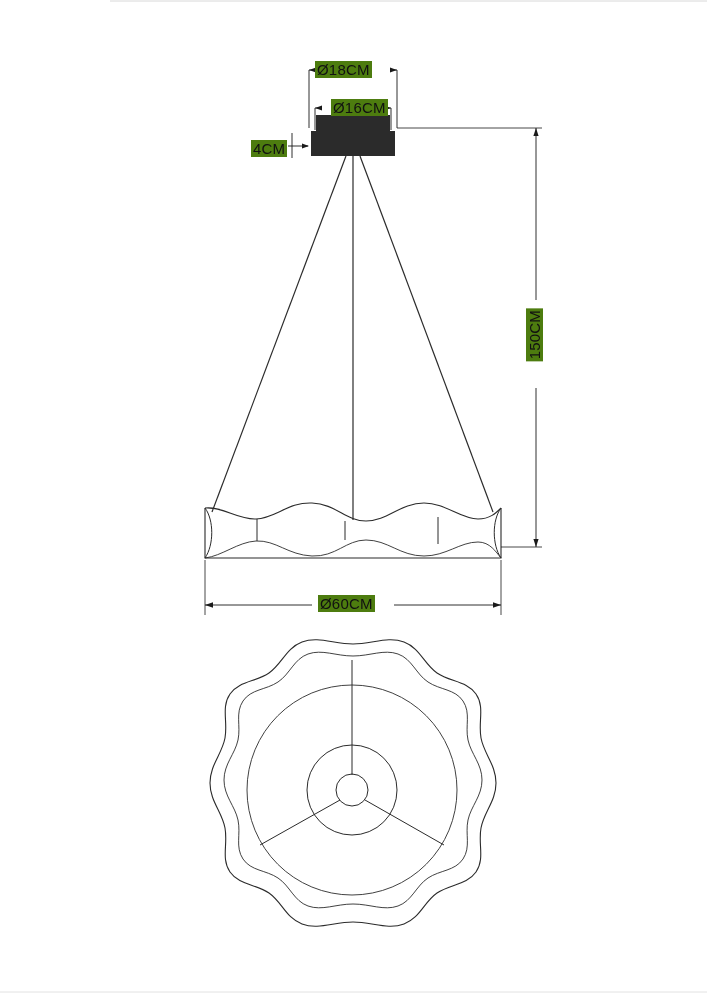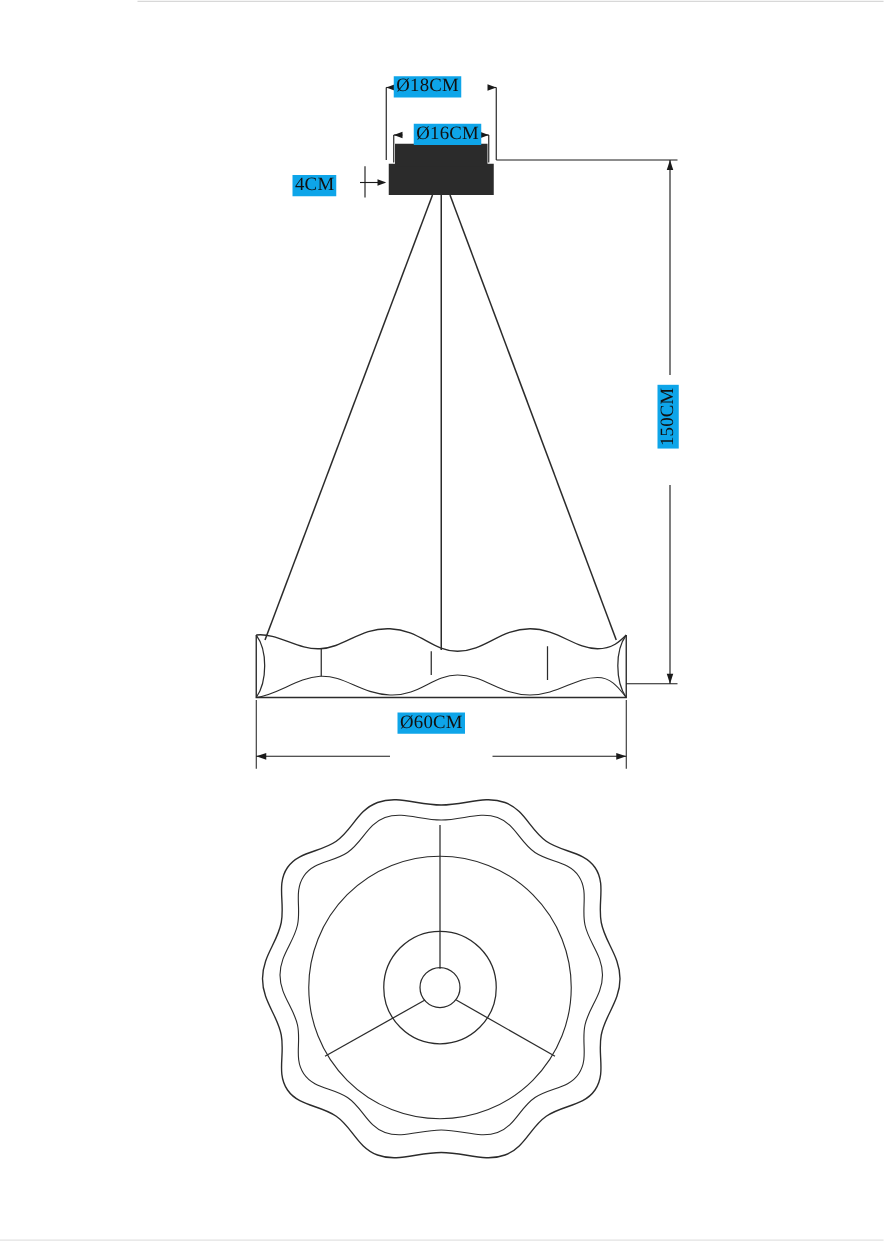--- a/index.html
+++ b/index.html
@@ -21,40 +21,40 @@
   svg.drawing {
     position: absolute;
     left: 0;
     top: 0;
     width: 707px;
     height: 1000px;
     display: block;
   }
   .dim-label {
     position: absolute;
-    font-family: Liberation Serif, serif;
+    font-family: Liberation Sans, sans-serif;
     font-size: 15px;
     color: #111111;
     letter-spacing: 0.2px;
     white-space: nowrap;
-    background: #0ea5e9;
+    background: #4d7c0f;
     padding: 0 2px;
     line-height: 17px;
   }
   .dim-label.vertical {
     writing-mode: vertical-rl;
     text-orientation: mixed;
     transform: rotate(180deg);
     padding: 2px 0;
   }
   .lbl-d18  { left: 315px; top: 61px; }
   .lbl-d16  { left: 331px; top: 99px; }
-  .lbl-4cm  { left: 234px; top: 140px; }
+  .lbl-4cm  { left: 251px; top: 140px; }
   .lbl-150  { left: 526px; top: 308px; }
-  .lbl-d60  { left: 318px; top: 570px; }
+  .lbl-d60  { left: 318px; top: 595px; }
 </style>
 </head>
 <body>
 
 <div id="sheet">
 
   <svg class="drawing" viewBox="0 0 707 1000">
 
     <line x1="110" y1="1" x2="707" y2="1" stroke="#d8d8d8" stroke-width="1"></line>
     <line x1="0" y1="992" x2="707" y2="992" stroke="#e2e2e2" stroke-width="1"></line>

